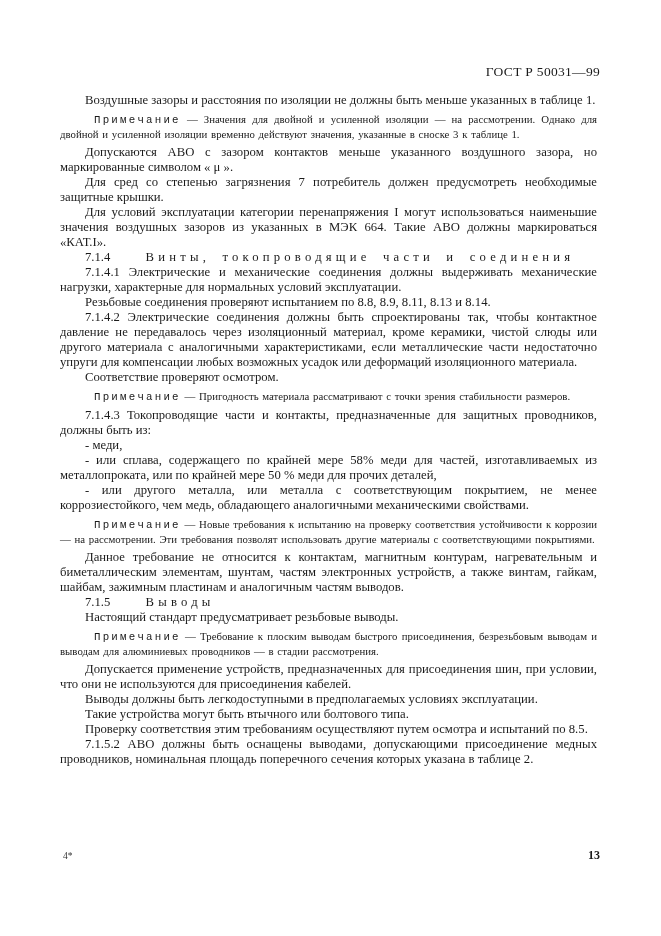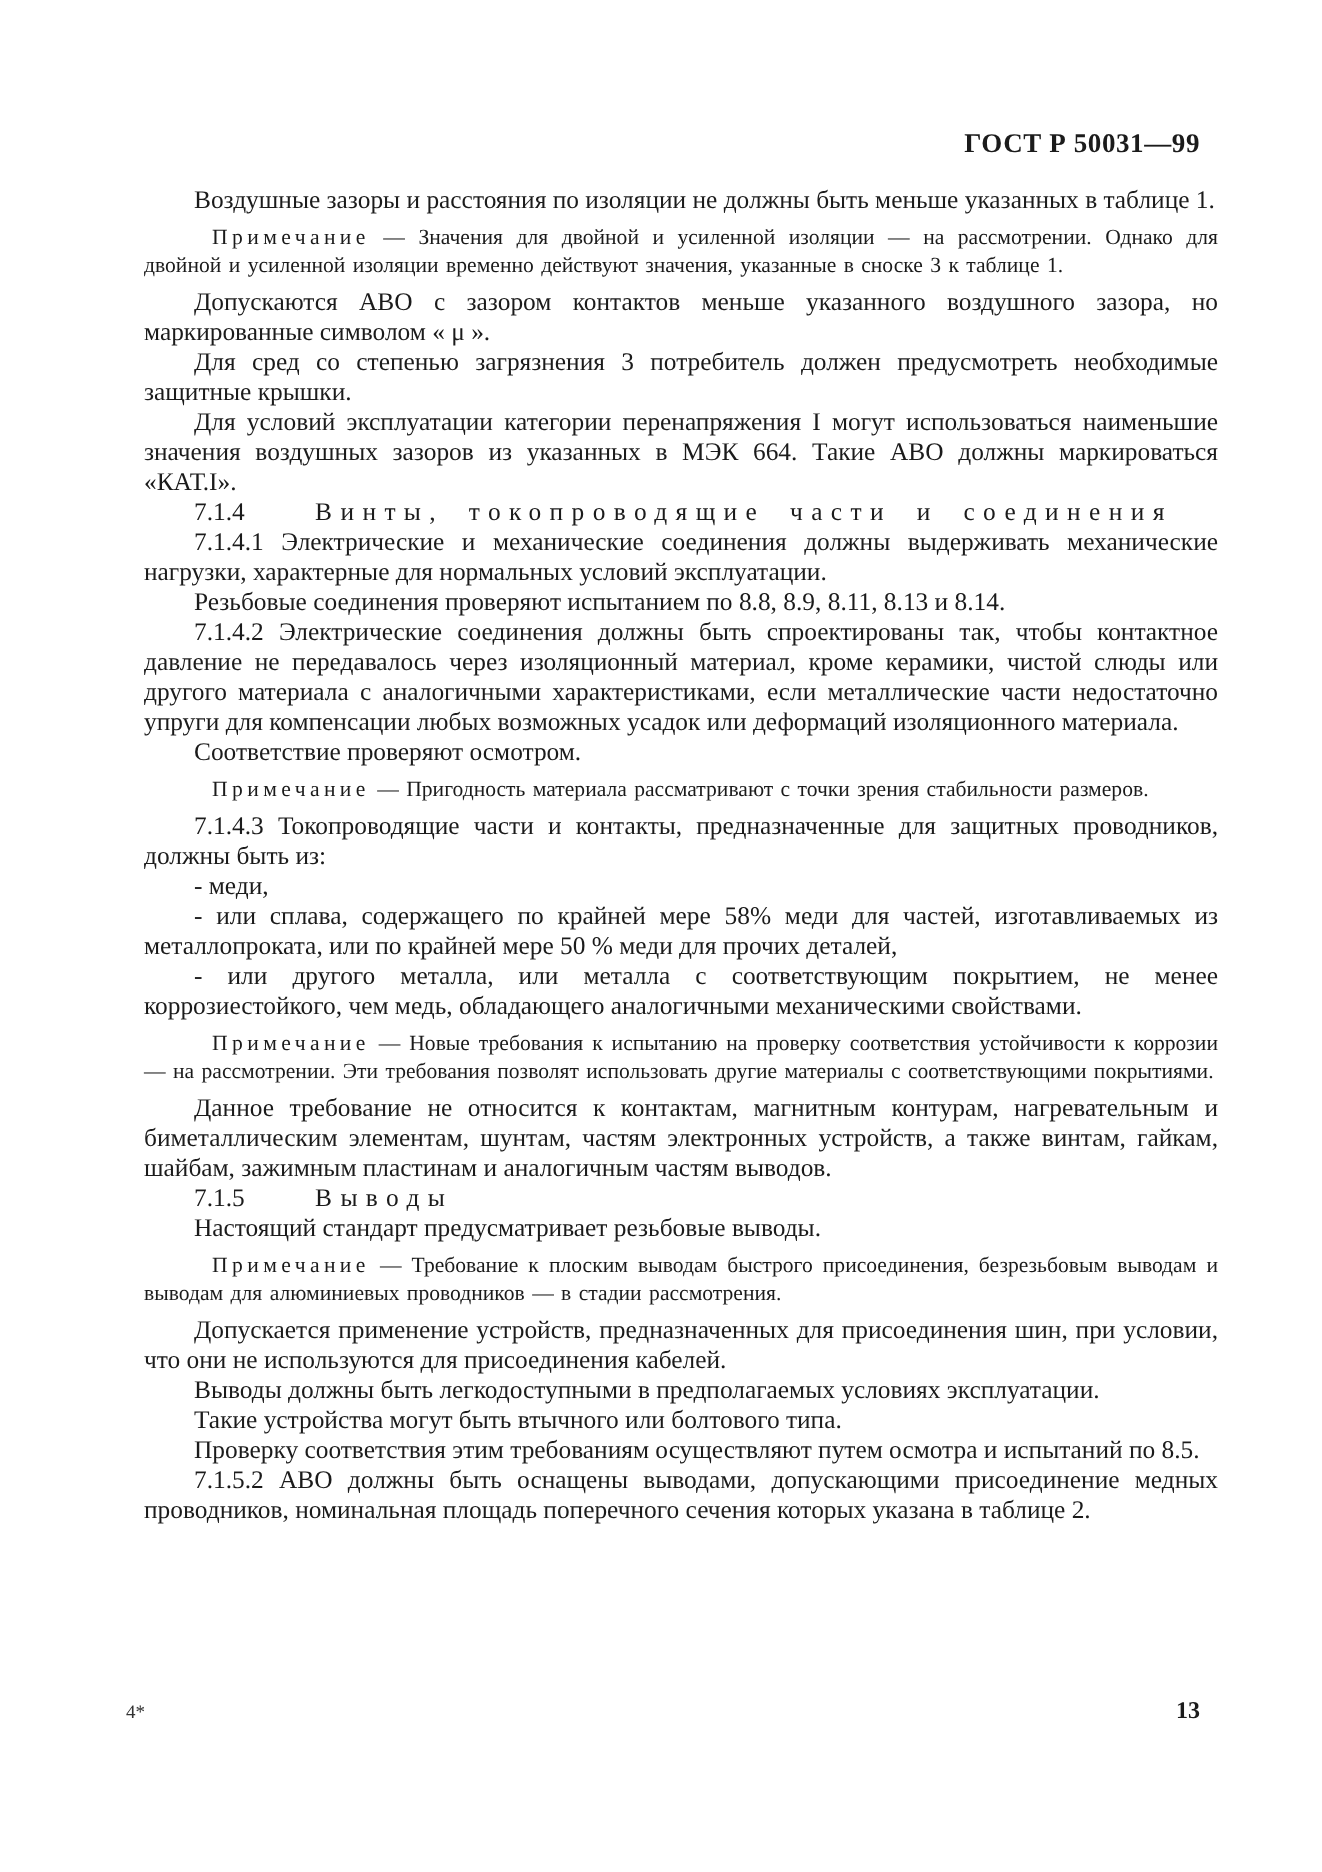--- a/index.html
+++ b/index.html
@@ -19,46 +19,47 @@
     width: 661px;
     height: 936px;
     background: #ffffff;
   }
   .doc-header {
     position: absolute;
     top: 64px;
     left: 63px;
     width: 537px;
     text-align: right;
-    font-weight: bold;
+    font-weight: normal;
     font-size: 13.5px;
     letter-spacing: 0.3px;
   }
   .doc-body {
     position: absolute;
     top: 93px;
-    left: 72px;
+    left: 60px;
     width: 537px;
   }
   .doc-body p {
     margin: 0;
     font-size: 12.7px;
     line-height: 15px;
     text-align: justify;
     text-indent: 25px;
   }
   .doc-body p.note {
     font-size: 10.8px;
     line-height: 14px;
     margin: 4px 0;
     text-indent: 34px;
     word-spacing: 1px;
   }
   .note-label {
     letter-spacing: 2.2px;
+    font-family: Liberation Mono, monospace;
   }
   p.heading {
     white-space: nowrap;
   }
   p.heading .h-title {
     letter-spacing: 4.2px;
     word-spacing: 5px;
     margin-left: 32px;
   }
   .doc-footer {
@@ -87,21 +88,21 @@
   <div class="doc-header">
     <span>ГОСТ Р 50031—99</span>
   </div>
 
   <div class="doc-body">
     <p>Воздушные зазоры и расстояния по изоляции не должны быть меньше указанных в таблице 1.</p>
 
     <p class="note"><span class="note-label">Примечание</span><span> — Значения для двойной и усиленной изоляции — на рассмотрении. Однако для двойной и усиленной изоляции временно действуют значения, указанные в сноске 3 к таблице 1.</span></p>
 
     <p>Допускаются АВО с зазором контактов меньше указанного воздушного зазора, но маркированные символом « μ ».</p>
-    <p>Для сред со степенью загрязнения 3 потребитель должен предусмотреть необходимые защитные крышки.</p>
+    <p>Для сред со степенью загрязнения 7 потребитель должен предусмотреть необходимые защитные крышки.</p>
     <p>Для условий эксплуатации категории перенапряжения I могут использоваться наименьшие значения воздушных зазоров из указанных в МЭК 664. Такие АВО должны маркироваться «КАТ.I».</p>
 
     <p class="heading"><span class="h-num">7.1.4</span> <span class="h-title">Винты, токопроводящие части и соединения</span></p>
 
     <p>7.1.4.1 Электрические и механические соединения должны выдерживать механические нагрузки, характерные для нормальных условий эксплуатации.</p>
     <p>Резьбовые соединения проверяют испытанием по 8.8, 8.9, 8.11, 8.13 и 8.14.</p>
     <p>7.1.4.2 Электрические соединения должны быть спроектированы так, чтобы контактное давление не передавалось через изоляционный материал, кроме керамики, чистой слюды или другого материала с аналогичными характеристиками, если металлические части недостаточно упруги для компенсации любых возможных усадок или деформаций изоляционного материала.</p>
     <p>Соответствие проверяют осмотром.</p>
 
     <p class="note"><span class="note-label">Примечание</span><span> — Пригодность материала рассматривают с точки зрения стабильности размеров.</span></p>

